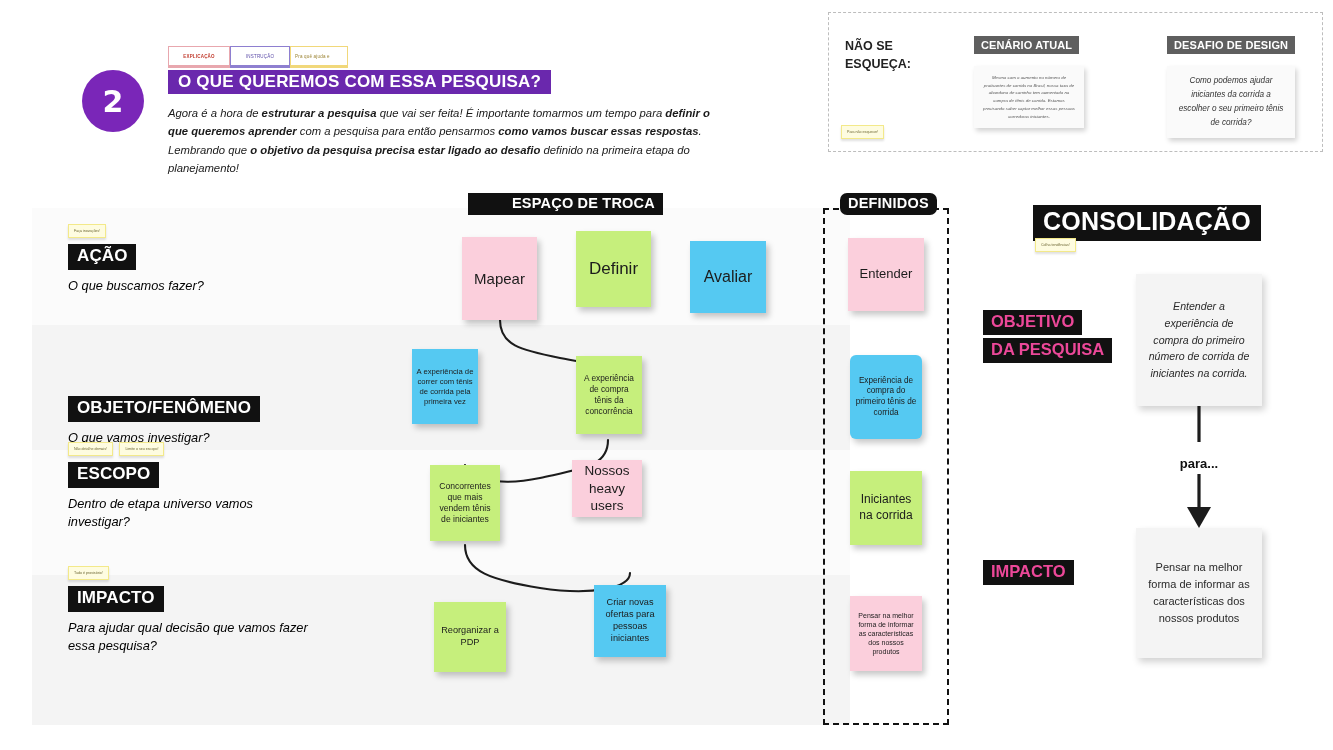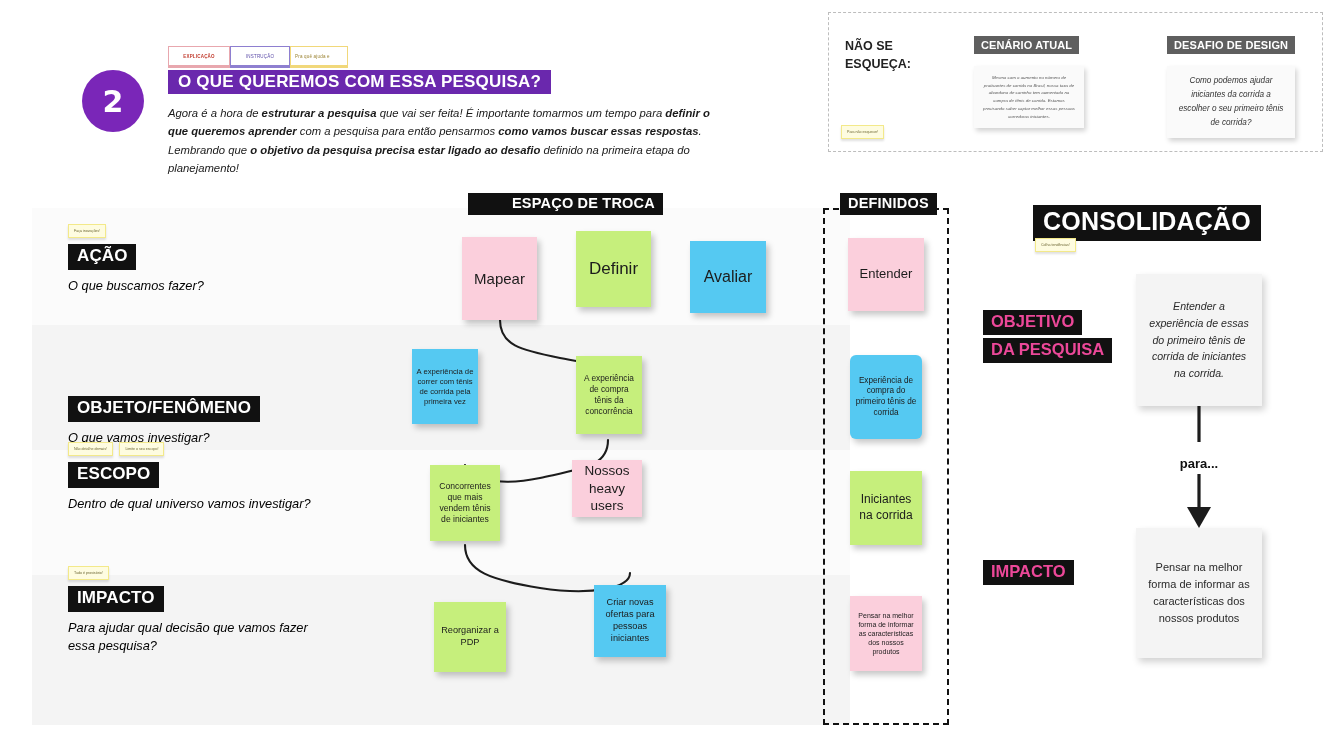--- a/index.html
+++ b/index.html
@@ -202,21 +202,21 @@
 </div>
 
 <div id="board">
 
   <div class="band plain" style="top:18px;  height:117px;"></div>
   <div class="band shade" style="top:135px; height:125px;"></div>
   <div class="band plain" style="top:260px; height:125px;"></div>
   <div class="band shade" style="top:385px; height:150px;"></div>
 
   <div class="zone-chip" style="left:468px; top:3px;padding-left:44px;">ESPAÇO DE TROCA</div>
-  <div class="zone-chip" style="left:840px; top:3px;">DEFINIDOS</div>
+  <div class="zone-chip" style="left:840px; top:3px;border-radius:7px;">DEFINIDOS</div>
 
   <div id="definidos-col" style="left:823px; top:18px; height:517px;"></div>
 
   <div class="row-label" style="left:68px; top:34px;">
     <div style="margin-bottom:2px;">
       <span class="tip">Faça inovações!</span>
     </div>
     <span class="cat-chip">AÇÃO</span>
     <div class="cat-q">O que buscamos fazer?</div>
   </div>
@@ -225,21 +225,21 @@
     <span class="cat-chip">OBJETO/FENÔMENO</span>
     <div class="cat-q">O que vamos investigar?</div>
   </div>
 
   <div class="row-label" style="left:68px; top:252px;">
     <div style="margin-bottom:2px; white-space:nowrap;">
       <span class="tip">Não detalhe demais!</span>
       <span class="tip" style="margin-left:2px;">Limite o seu escopo!</span>
     </div>
     <span class="cat-chip">ESCOPO</span>
-    <div class="cat-q">Dentro de qual universo vamos investigar?</div>
+    <div class="cat-q">Dentro de etapa universo vamos investigar?</div>
   </div>
 
   <div class="row-label" style="left:68px; top:376px;">
     <div style="margin-bottom:2px;">
       <span class="tip">Tudo é provisório!</span>
     </div>
     <span class="cat-chip">IMPACTO</span>
     <div class="cat-q">Para ajudar qual decisão que vamos fazer essa pesquisa?</div>
   </div>
 
@@ -270,21 +270,21 @@
 
 <div id="consolidation">
   <div id="cons-title">CONSOLIDAÇÃO</div>
   <div id="cons-tip">
     <span class="tip">Colha tendências!</span>
   </div>
 
   <div class="cons-chip" style="left:23px; top:120px;">OBJETIVO</div>
   <div class="cons-chip" style="left:23px; top:148px;">DA PESQUISA</div>
 
-  <div class="cons-card" id="cons-card-objetivo">Entender a experiência de essas do primeiro tênis de corrida de iniciantes na corrida.</div>
+  <div class="cons-card" id="cons-card-objetivo">Entender a experiência de compra do primeiro número de corrida de iniciantes na corrida.</div>
 
   <div id="para-label">para...</div>
 
   <svg id="cons-arrow" viewBox="0 0 126 126" fill="none">
     <line x1="63" y1="0" x2="63" y2="36" stroke="#1c1c1c" stroke-width="3.2"></line>
     <line x1="63" y1="68" x2="63" y2="108" stroke="#1c1c1c" stroke-width="3.2"></line>
     <polygon points="63,122 51,101 75,101" fill="#1c1c1c"></polygon>
   </svg>
 
   <div class="cons-chip" style="left:23px; top:370px;">IMPACTO</div>

